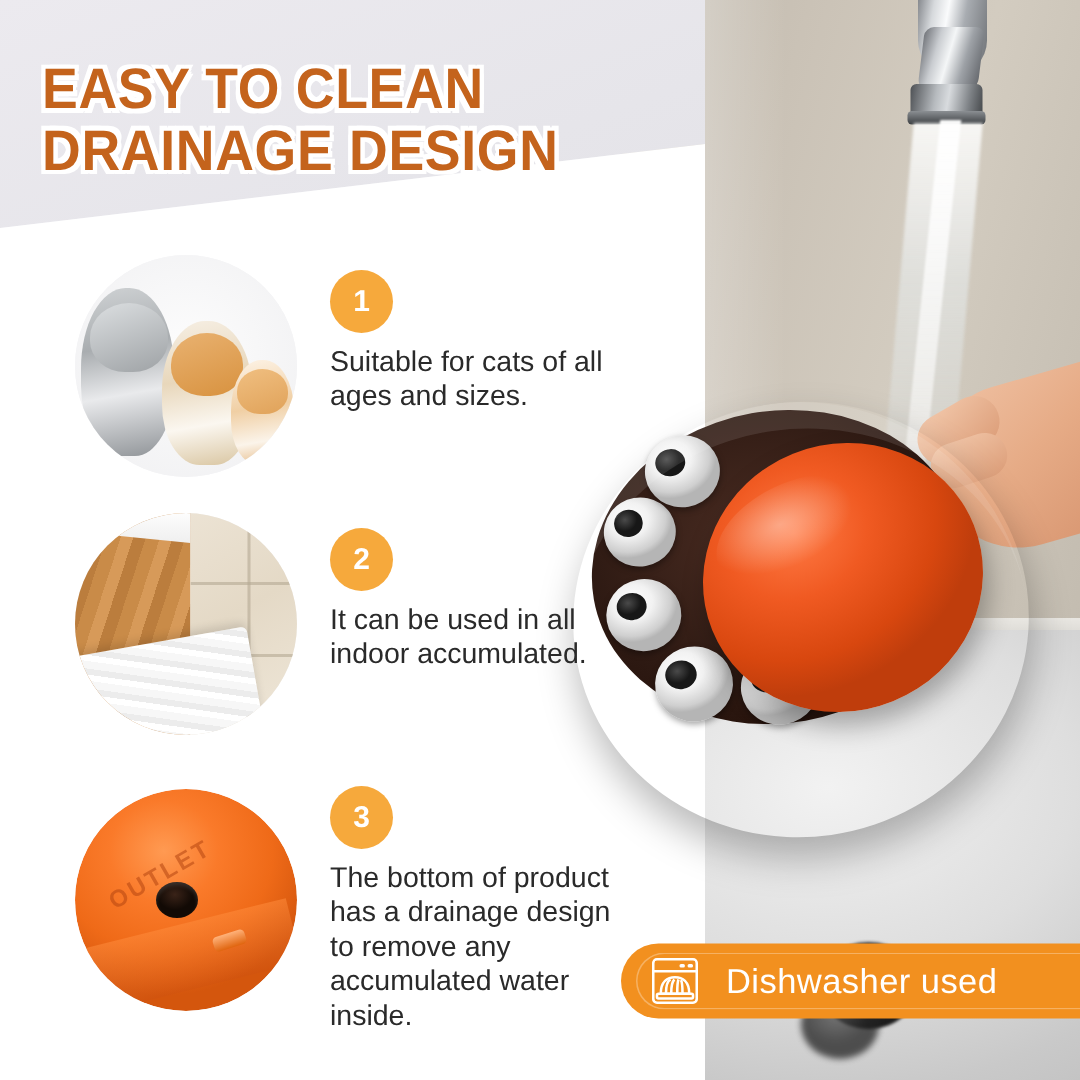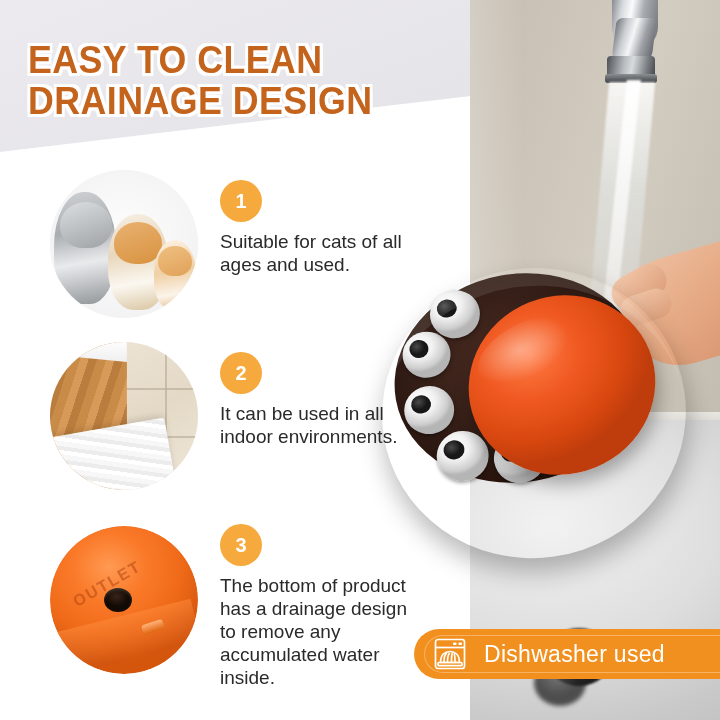--- a/index.html
+++ b/index.html
@@ -251,38 +251,38 @@
         </div>
         <div class="cat cat-mid">
           <div class="cat-mid-head"></div>
         </div>
         <div class="cat cat-small">
           <div class="cat-small-head"></div>
         </div>
       </div>
     </div>
     <div class="num">1</div>
-    <div class="ftext">Suitable for cats of all ages and used.</div>
+    <div class="ftext">Suitable for cats of all ages and sizes.</div>
   </div>
 
   <div class="feature f-two">
     <div class="thumb">
       <div class="floors">
         <div class="floor-wood"></div>
         <div class="floor-tile">
           <span class="tile-line" style="left:52%;top:46px;width:48%;height:2px;"></span>
           <span class="tile-line" style="left:52%;top:94px;width:48%;height:2px;"></span>
           <span class="tile-line" style="left:78%;top:0;width:2px;height:100%;"></span>
         </div>
         <div class="floor-skirt"></div>
         <div class="floor-rug"></div>
       </div>
     </div>
     <div class="num">2</div>
-    <div class="ftext">It can be used in all indoor environments.</div>
+    <div class="ftext">It can be used in all indoor accumulated.</div>
   </div>
 
   <div class="feature f-three">
     <div class="thumb">
       <div class="outlet">
         <div class="outlet-band"></div>
         <div class="outlet-text">OUTLET</div>
         <div class="outlet-hole"></div>
         <div class="outlet-tab"></div>
       </div>

